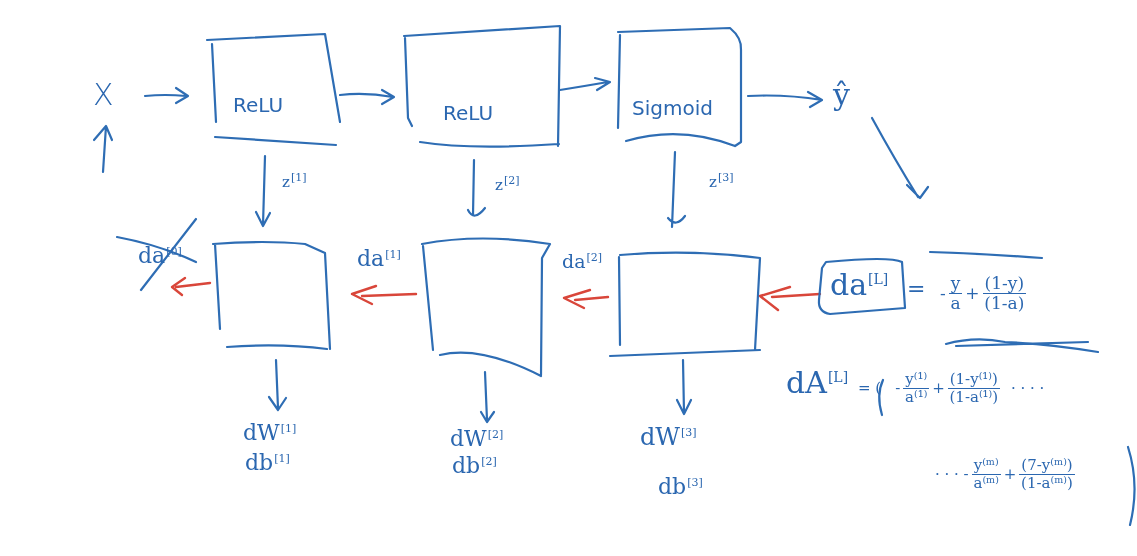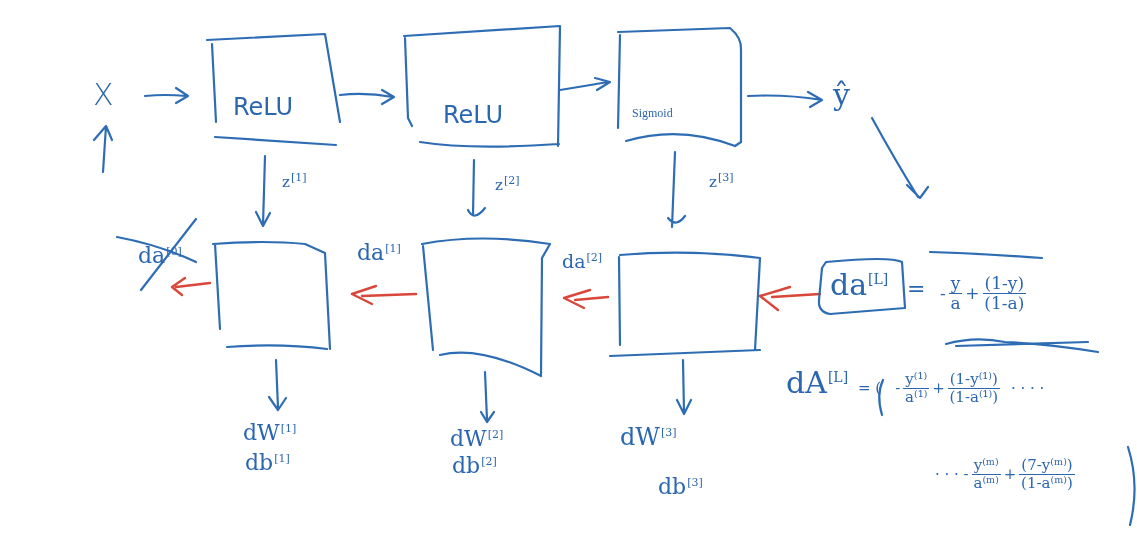--- a/index.html
+++ b/index.html
@@ -10,21 +10,21 @@
       overflow: hidden;
       background: #ffffff;
       font-family: "DejaVu Serif", serif;
       color: #2b67b0;
     }
     svg { position: absolute; left: 0; top: 0; }
     .ink { fill: none; stroke: #2e6db4; stroke-width: 2.2; stroke-linecap: round; stroke-linejoin: round; }
     .red { fill: none; stroke: #d9463a; stroke-width: 2.4; stroke-linecap: round; stroke-linejoin: round; }
     .txt { position: absolute; white-space: nowrap; color: #2b67b0; line-height: 1; }
     .sup { font-size: 11px; vertical-align: super; margin-left: 1px; }
-    .lbl-box { font-family: "DejaVu Sans", sans-serif; font-style: normal; font-size: 24px; }
+    .lbl-box { font-family: "DejaVu Sans", sans-serif; font-style: normal; font-size: 20px; }
     .small { font-size: 15px; }
     .mid { font-size: 22px; }
     .big { font-size: 30px; }
     .frac { display: inline-flex; flex-direction: column; align-items: center; vertical-align: middle; margin: 0 3px; }
     .frac .num { border-bottom: 1.6px solid #2b67b0; padding: 0 2px 1px 2px; }
     .frac .den { padding-top: 1px; }
   </style>
 </head>
 <body>
 
@@ -81,38 +81,38 @@
     <path class="ink" d="M946 344 Q975 336 1005 342 Q1050 344 1098 352 M956 346 L1088 342"></path>
 
     <path class="ink" d="M1128 447 Q1140 485 1130 525"></path>
     <path class="ink" d="M883 380 Q876 395 882 415"></path>
   </svg>
 
   <div class="txt big" style="left:93px;top:80px;font-style:normal;font-family:'DejaVu Sans',sans-serif;font-weight:300;">X</div>
 
   <div class="txt lbl-box" style="left:233px;top:95px;">ReLU</div>
   <div class="txt lbl-box" style="left:443px;top:103px;">ReLU</div>
-  <div class="txt lbl-box" style="left:632px;top:107px;font-size:12px;font-family:Liberation Serif, serif;">Sigmoid</div>
+  <div class="txt lbl-box" style="left:632px;top:98px;font-size:20px;">Sigmoid</div>
 
   <div class="txt big" style="left:833px;top:80px;font-style:normal;">ŷ</div>
 
   <div class="txt small" style="left:282px;top:172px;"><span>z</span><span class="sup">[1]</span></div>
   <div class="txt small" style="left:495px;top:175px;"><span>z</span><span class="sup">[2]</span></div>
   <div class="txt small" style="left:688px;top:172px;margin-left:21px;"><span>z</span><span class="sup">[3]</span></div>
 
 
   <div class="txt mid" style="left:138px;top:245px;"><span>da</span><span class="sup">[0]</span></div>
-  <div class="txt mid" style="left:357px;top:242px;"><span>da</span><span class="sup">[1]</span></div>
+  <div class="txt mid" style="left:357px;top:248px;"><span>da</span><span class="sup">[1]</span></div>
   <div class="txt mid" style="left:562px;top:252px;font-size:19px;"><span>da</span><span class="sup">[2]</span></div>
 
   <div class="txt mid" style="left:243px;top:422px;"><span>dW</span><span class="sup">[1]</span></div>
   <div class="txt mid" style="left:245px;top:452px;"><span>db</span><span class="sup">[1]</span></div>
   <div class="txt mid" style="left:450px;top:428px;"><span>dW</span><span class="sup">[2]</span></div>
   <div class="txt mid" style="left:452px;top:455px;text-align:right;"><span>db</span><span class="sup">[2]</span></div>
-  <div class="txt mid" style="left:620px;top:425px;font-size:24px;"><span>dW</span><span class="sup">[3]</span></div>
+  <div class="txt mid" style="left:640px;top:425px;font-size:24px;"><span>dW</span><span class="sup">[3]</span></div>
   <div class="txt mid" style="left:658px;top:460px;margin-top:16px;"><span>db</span><span class="sup">[3]</span></div>
 
   <div class="txt big" style="left:830px;top:270px;"><span>da</span><span class="sup" style="font-size:14px;">[L]</span></div>
 
   <div class="txt mid" style="left:907px;top:278px;font-style:normal;">=</div>
   <div class="txt" style="left:940px;top:275px;font-size:17px;display:flex;align-items:center;">
     <span>-</span>
     <span class="frac">
         <span class="num">y</span>
         <span class="den">a</span>

